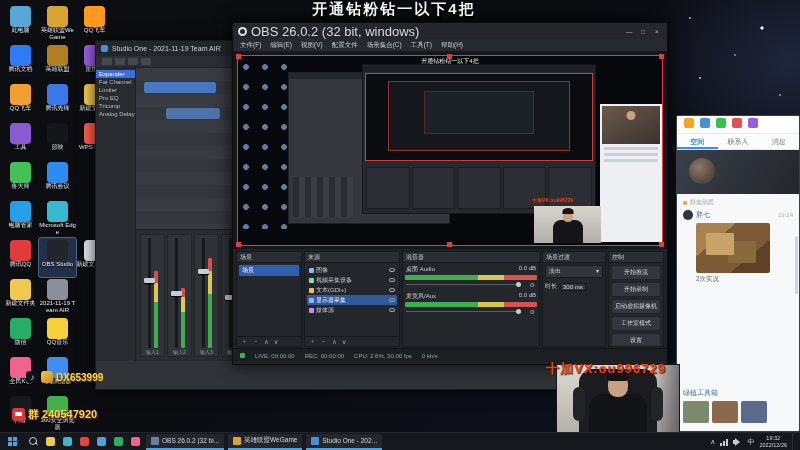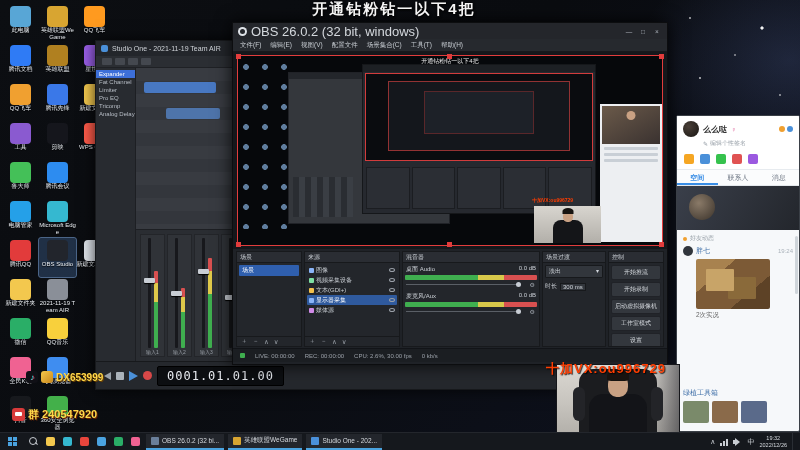--- a/index.html
+++ b/index.html
@@ -469,33 +469,20 @@
                 <div class="fader">
                   <div class="fknob"></div>
                 </div>
                 <div class="meter"></div>
               </div>
               <div class="slabel">主控</div>
             </div>
           </div>
       </div>
     </div>
-    <div class="s1-transport">
-      <div class="sh-prev"></div>
-      <div class="sh-stop"></div>
-      <div class="sh-play"></div>
-      <div class="sh-rec"></div>
-      <div class="tc">0001.01.01.00</div>
-      <div class="s1-trans-right">
-
-          <div class="tbtn">编辑</div>
-
-          <div class="tbtn">调音台</div>
-        </div>
-    </div>
   </div>
 
   <div class="obs">
     <div class="obs-title">
       <div class="obs-logo"></div>
       <div class="obs-title-txt">OBS 26.0.2 (32 bit, windows)</div>
       <div class="wbtns">
         <div class="wbtn">—</div>
         <div class="wbtn">□</div>
         <div class="wbtn">×</div>
@@ -702,35 +689,20 @@
 
   <div class="webcam">
     <div class="cam-shadow"></div>
     <div class="chair"></div>
     <div class="torso"></div>
     <div class="head"></div>
     <div class="hair"></div>
   </div>
 
   <div class="yy">
-    <div class="yy-head">
-      <div class="yy-row1">
-        <div class="yy-ava"></div>
-        <div class="yy-name">么么哒</div>
-        <div class="yy-gender">♀</div>
-        <div class="yy-hicons">
-          <div class="yy-hicon" style="background:#f0a030"></div>
-          <div class="yy-hicon" style="background:#4a90d9"></div>
-        </div>
-      </div>
-      <div class="yy-sig">
-        <span>✎</span>
-        <span>编辑个性签名</span>
-      </div>
-    </div>
     <div class="yy-quick">
 
         <div class="yy-qicon" style="background: rgb(245, 166, 35);"></div>
 
         <div class="yy-qicon" style="background: rgb(74, 144, 217);"></div>
 
         <div class="yy-qicon" style="background: rgb(53, 194, 77);"></div>
 
         <div class="yy-qicon" style="background: rgb(224, 82, 82);"></div>
 

